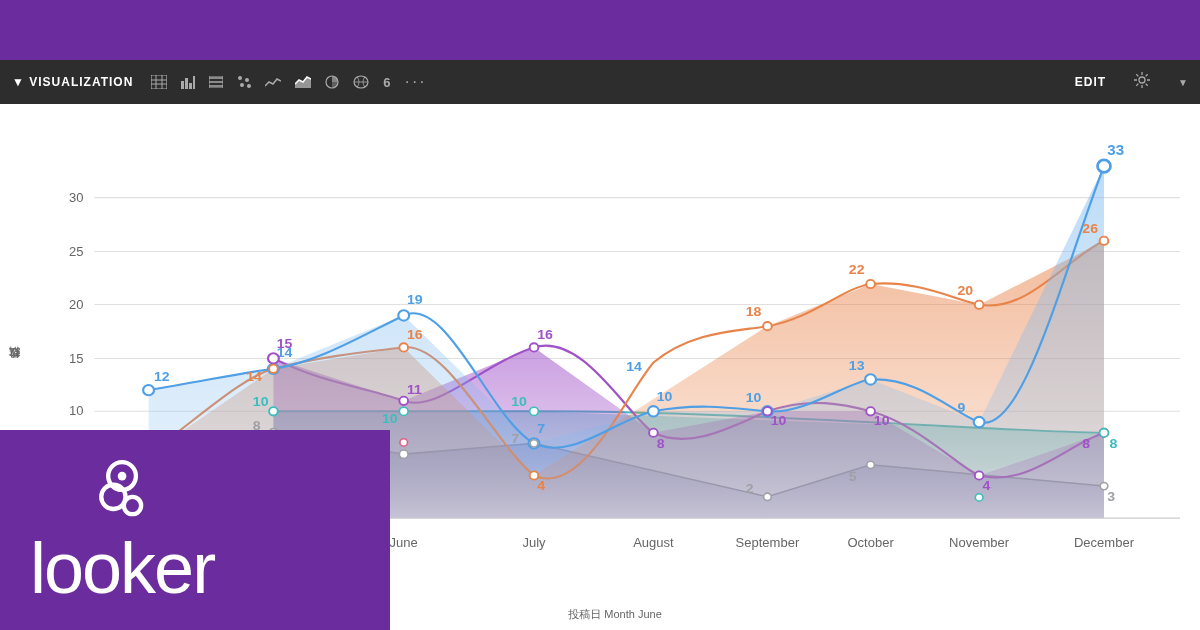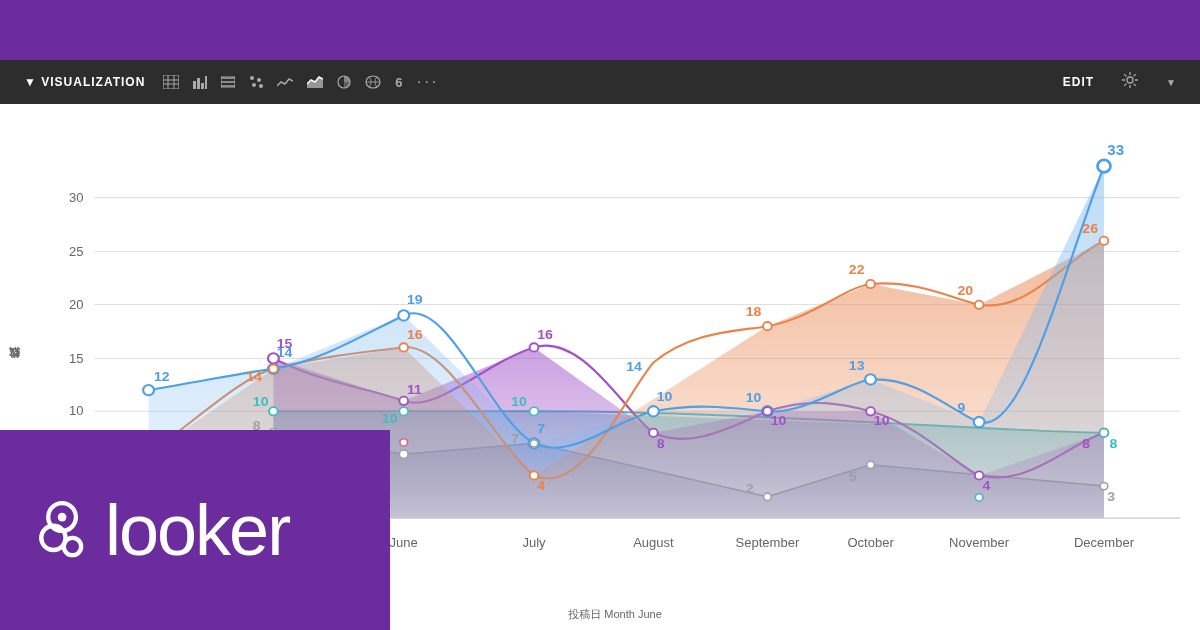--- a/index.html
+++ b/index.html
@@ -34,21 +34,21 @@
       bottom: 0;
       background: white;
     }
 
     
     .toolbar {
       display: flex;
       align-items: center;
       height: 44px;
       background: #2d2d2d;
-      padding: 0 24px;
+      padding: 0 12px;
       gap: 8px;
     }
 
     .toolbar-left {
       display: flex;
       align-items: center;
       gap: 10px;
       flex: 1;
     }
 
@@ -143,20 +143,21 @@
       align-items: center;
       justify-content: flex-start;
       padding: 20px 30px;
       z-index: 10;
     }
 
     .looker-logo {
       display: flex;
       align-items: center;
       gap: 10px;
+      flex-direction: column;
     }
 
     .looker-text {
       color: white;
       font-size: 72px;
       font-weight: 300;
       letter-spacing: -2px;
       line-height: 1;
     }
 

